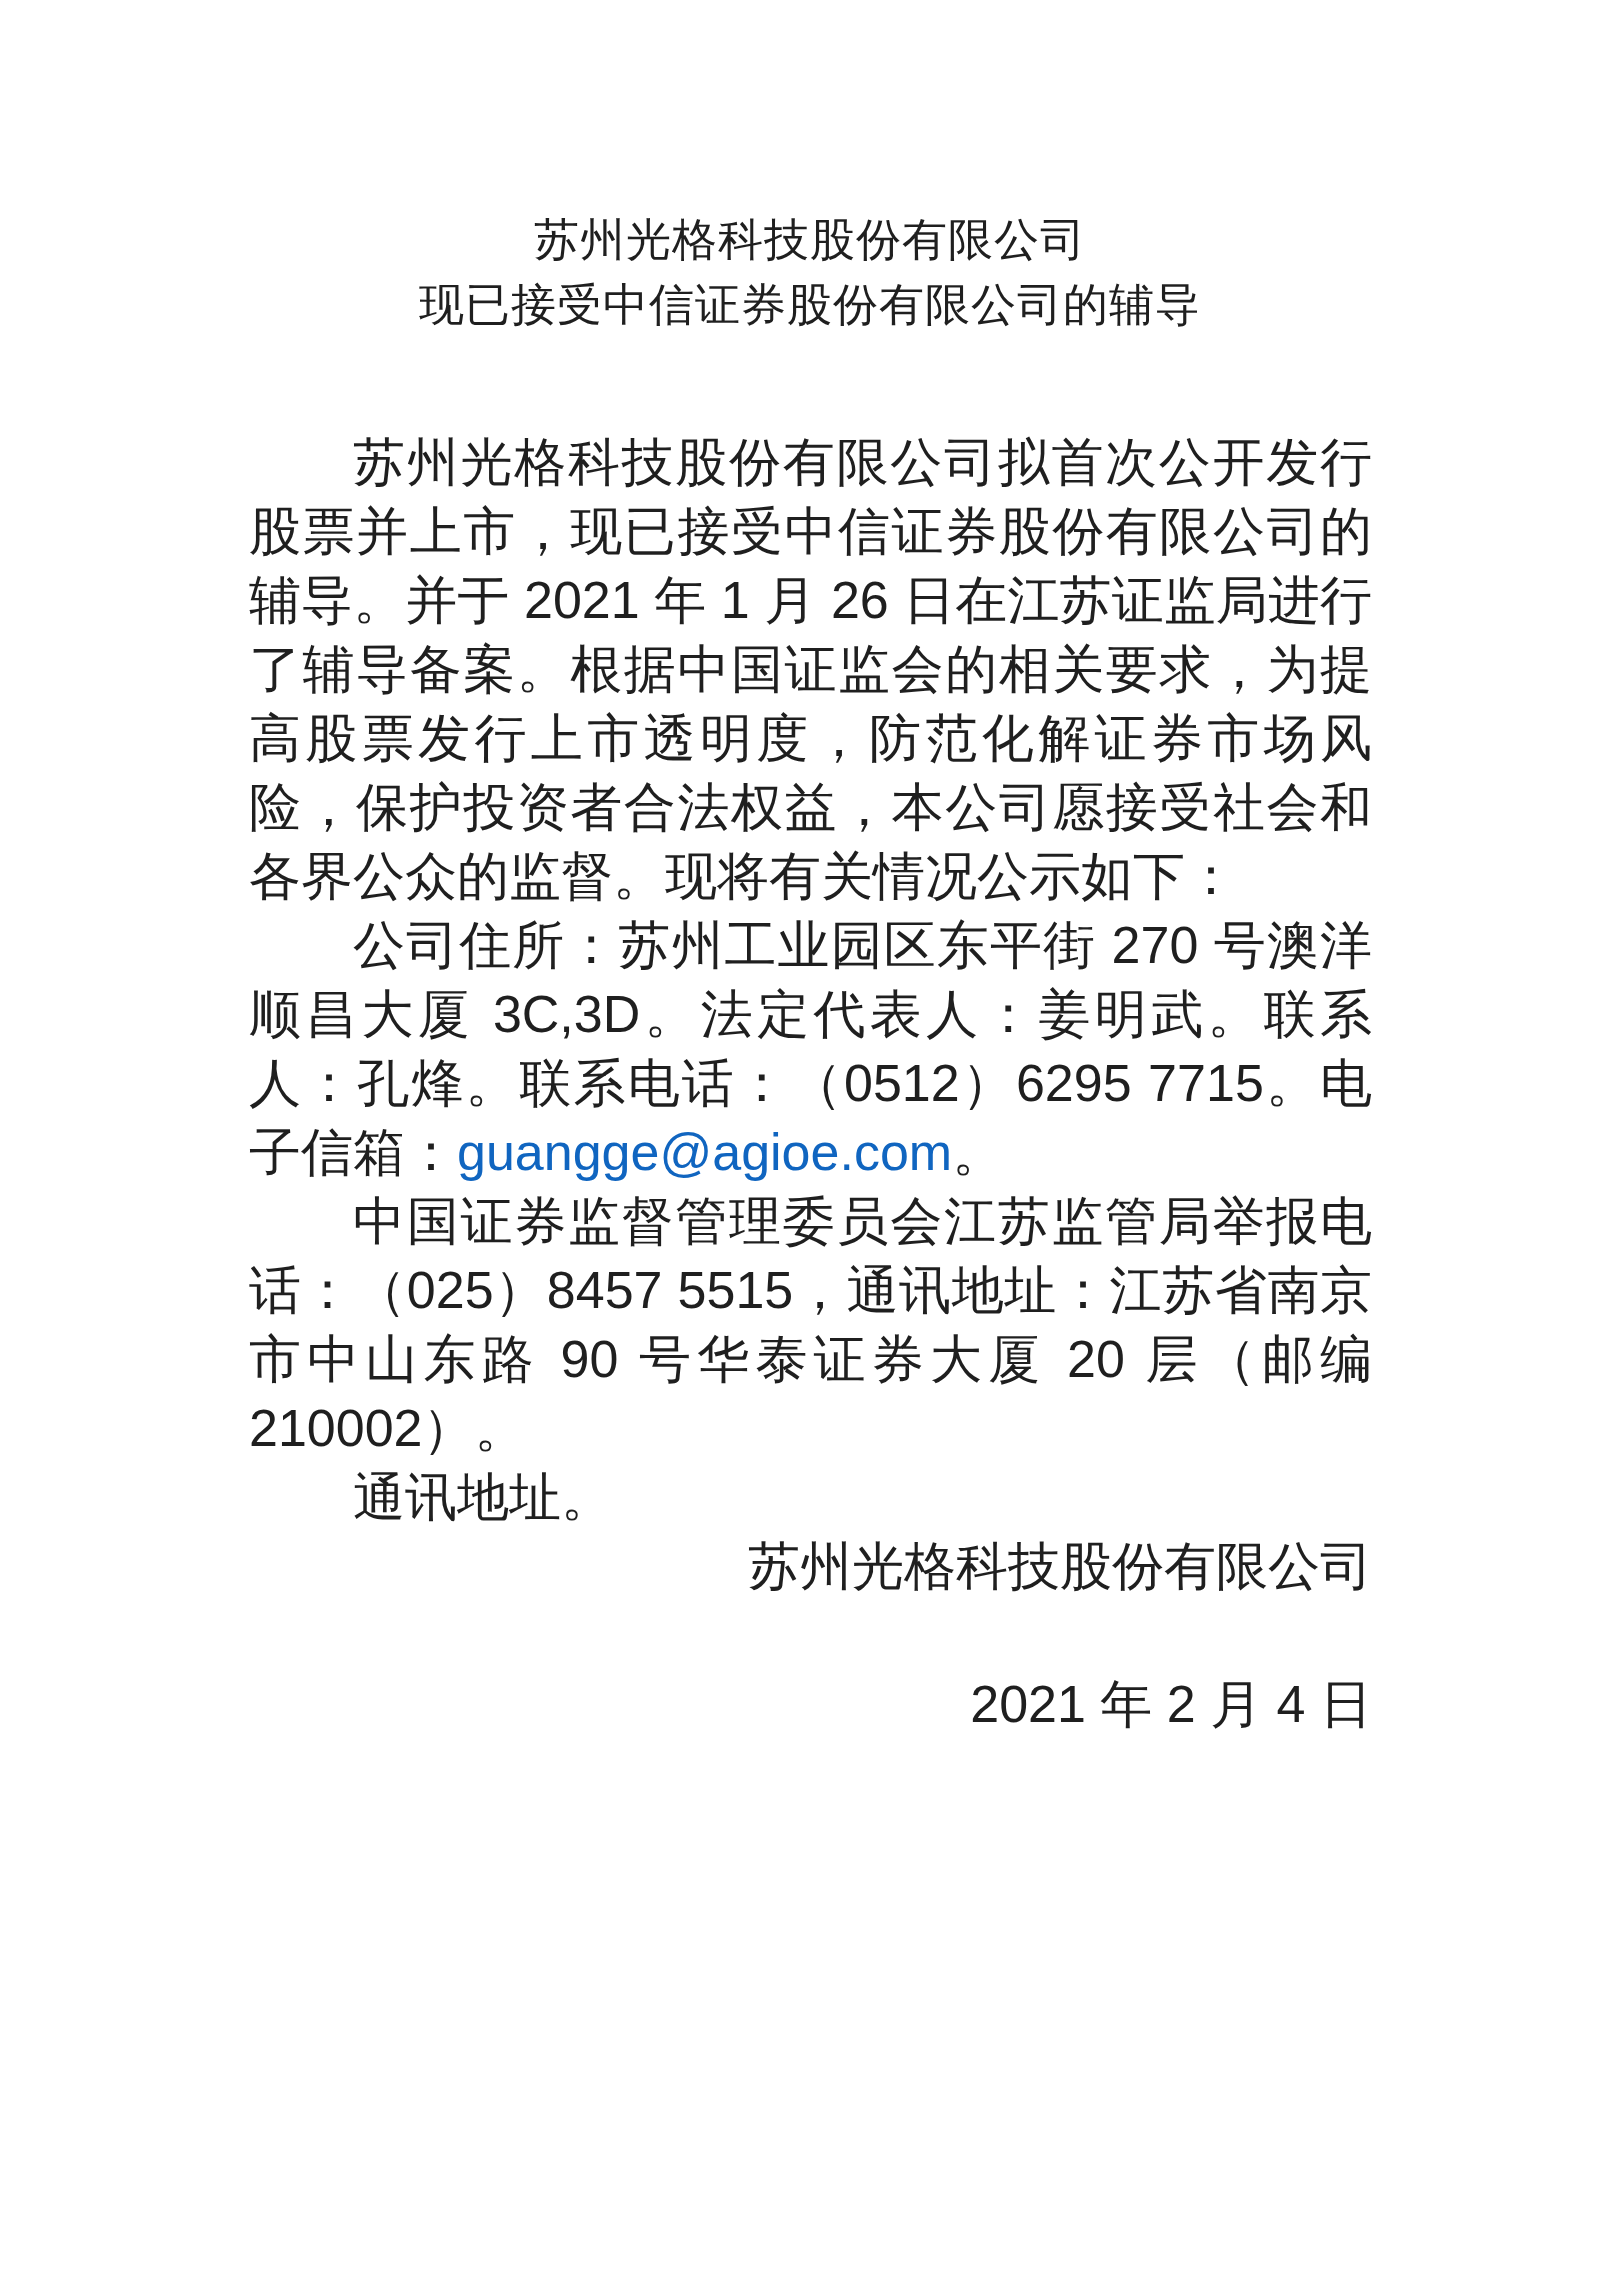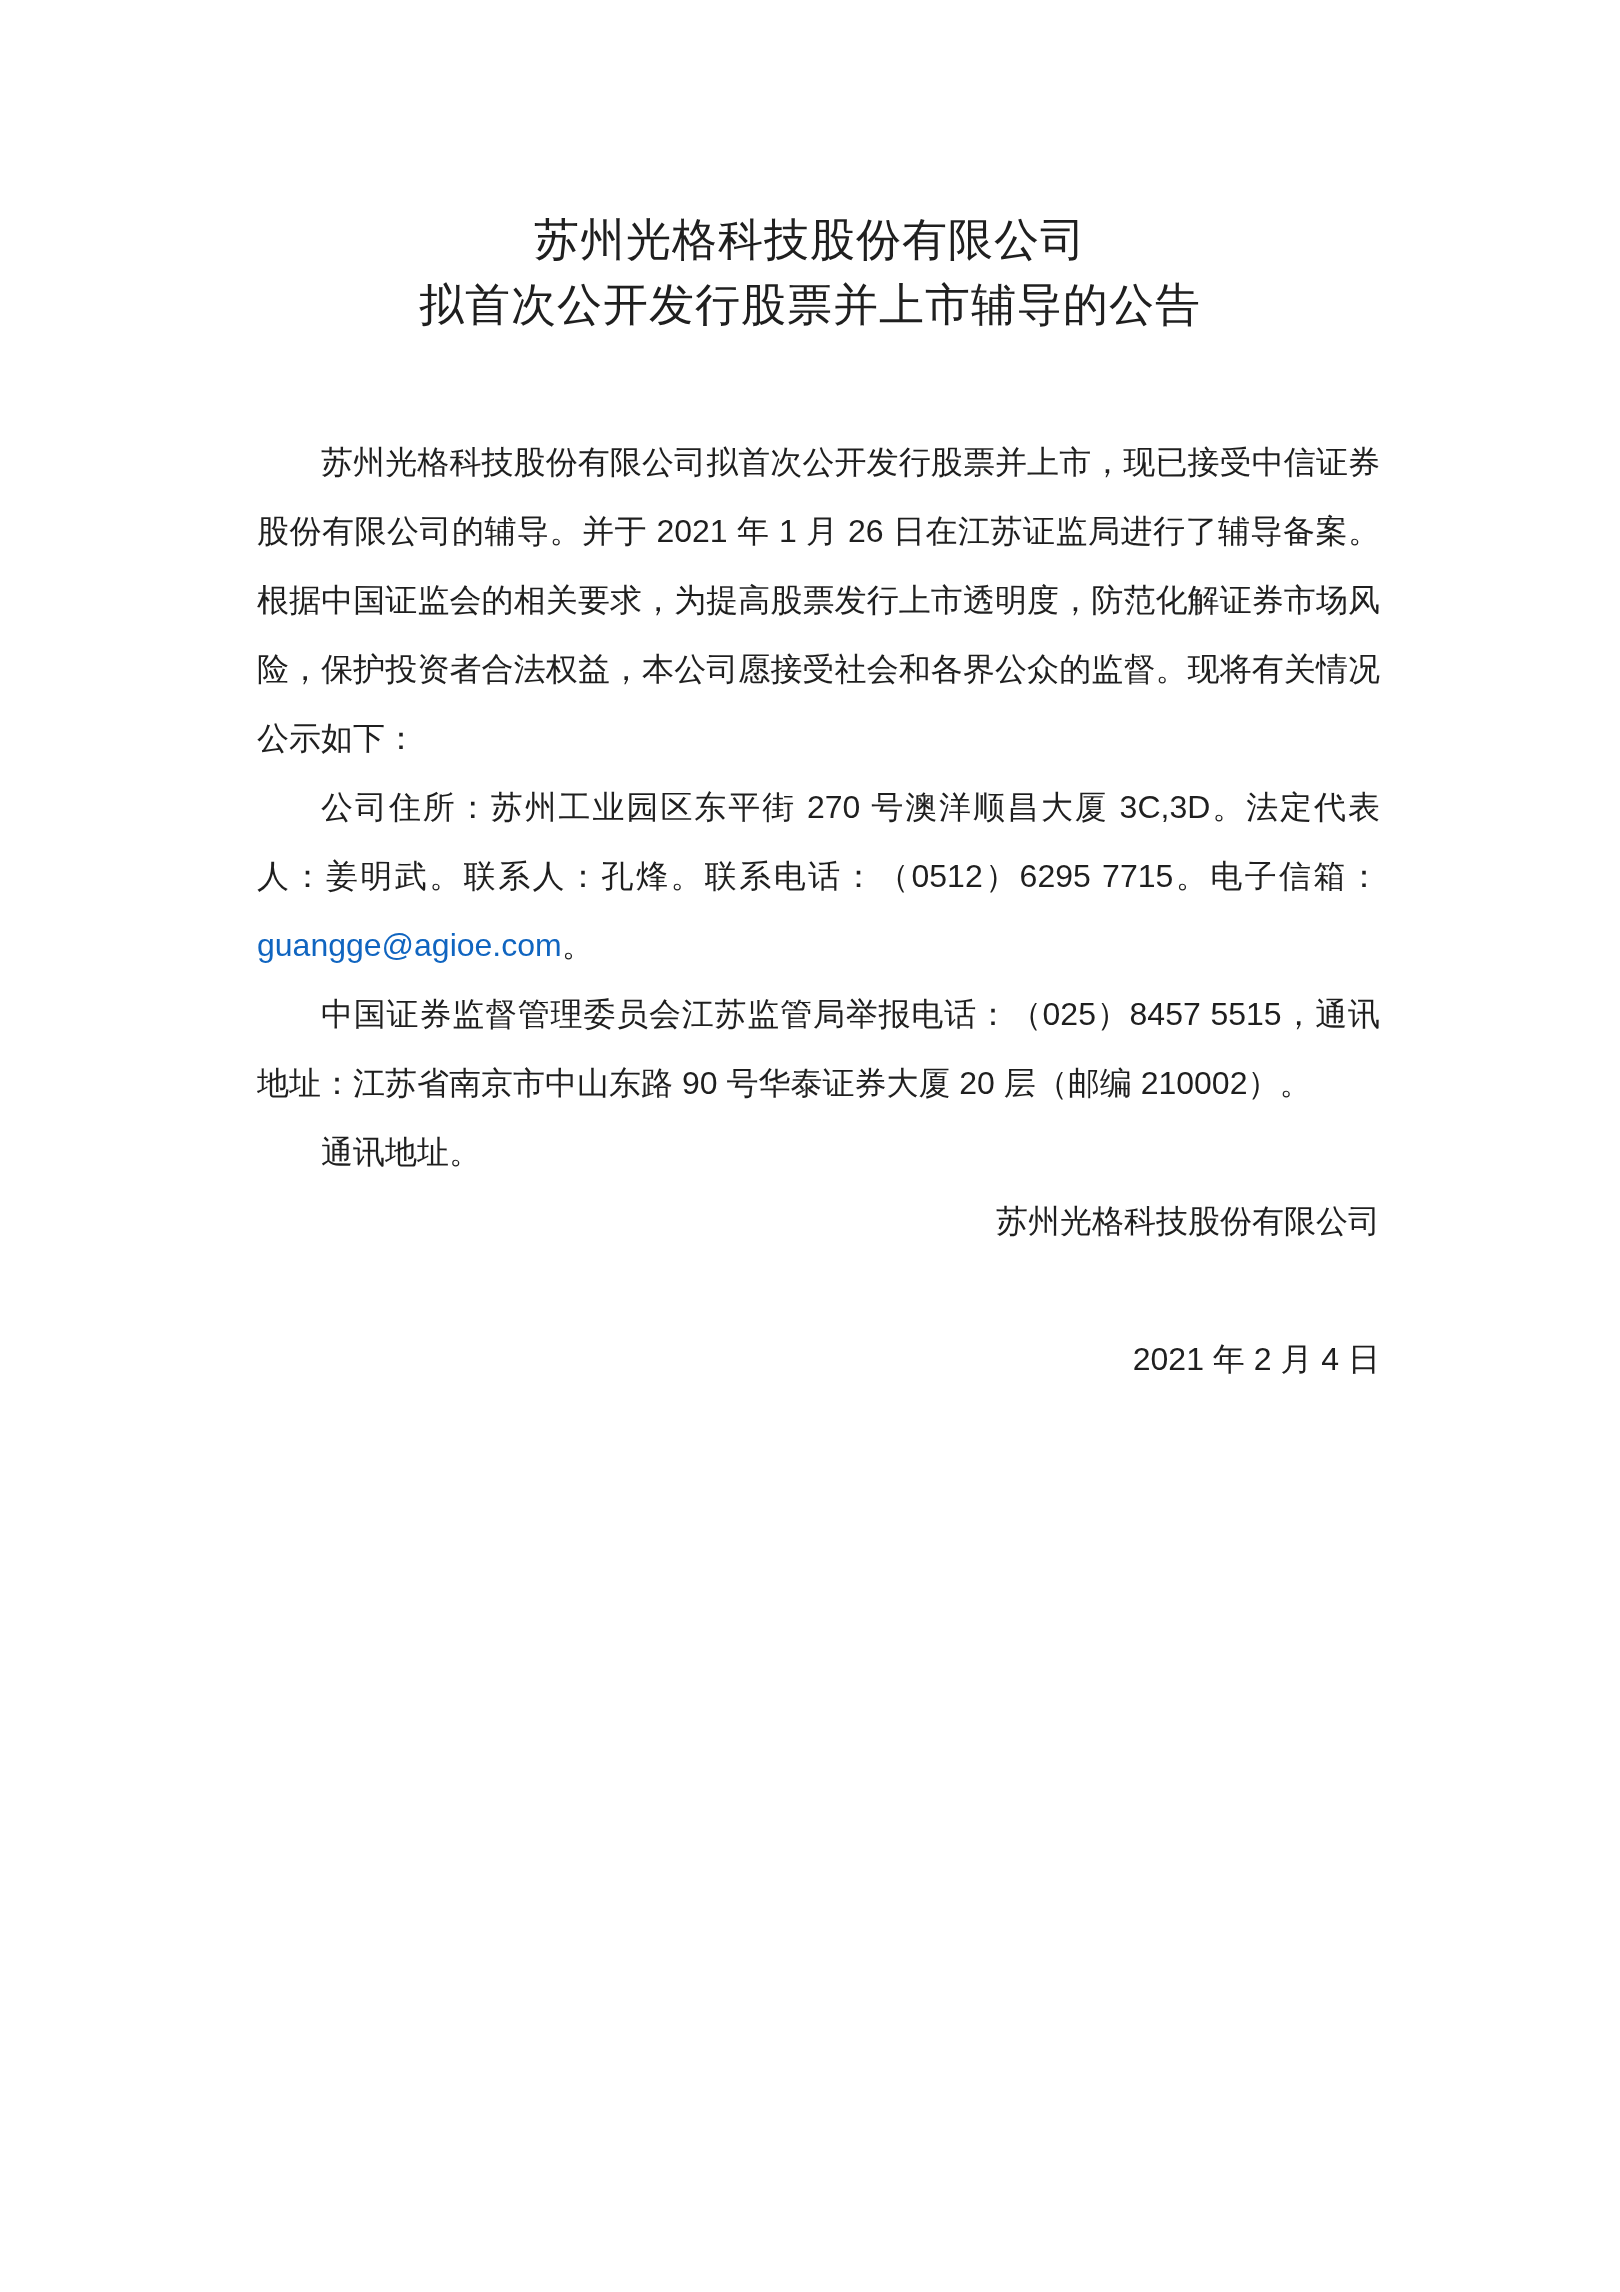--- a/index.html
+++ b/index.html
@@ -28,25 +28,24 @@
     font-size: 45px;
     line-height: 65px;
     letter-spacing: 1px;
     color: #1f1f1f;
   }
   .doc-body {
     position: absolute;
     top: 428px;
     left: 249px;
     width: 1123px;
-    font-size: 32px;
+    font-size: 52px;
     line-height: 69px;
     text-align: justify;
     color: #1f1f1f;
-    margin-left: 8px;
   }
   .para {
     margin: 0;
     text-indent: 2em;
   }
   .para-flush {
     margin: 0;
     text-indent: 0;
   }
   .align-right {
@@ -61,21 +60,21 @@
     cursor: pointer;
   }
 </style>
 </head>
 <body>
 
 <div class="page">
 
   <div class="doc-title">
     <div>苏州光格科技股份有限公司</div>
-    <div>拟首次公开发行股票并上市辅导的公告</div>
+    <div>现已接受中信证券股份有限公司的辅导</div>
   </div>
 
   <div class="doc-body">
 
     <p class="para">苏州光格科技股份有限公司拟首次公开发行股票并上市，现已接受中信证券股份有限公司的辅导。并于 2021 年 1 月 26 日在江苏证监局进行了辅导备案。根据中国证监会的相关要求，为提高股票发行上市透明度，防范化解证券市场风险，保护投资者合法权益，本公司愿接受社会和各界公众的监督。现将有关情况公示如下：</p>
 
 
     <p class="para"><span>公司住所：苏州工业园区东平街 270 号澳洋顺昌大厦 3C,3D。法定代表人：姜明武。联系人：孔烽。联系电话：（0512）6295 7715。电子信箱：</span><a class="email-link">guangge@agioe.com</a><span>。</span></p>
 
     <p class="para">中国证券监督管理委员会江苏监管局举报电话：（025）8457 5515，通讯地址：江苏省南京市中山东路 90 号华泰证券大厦 20 层（邮编 210002）。</p>

